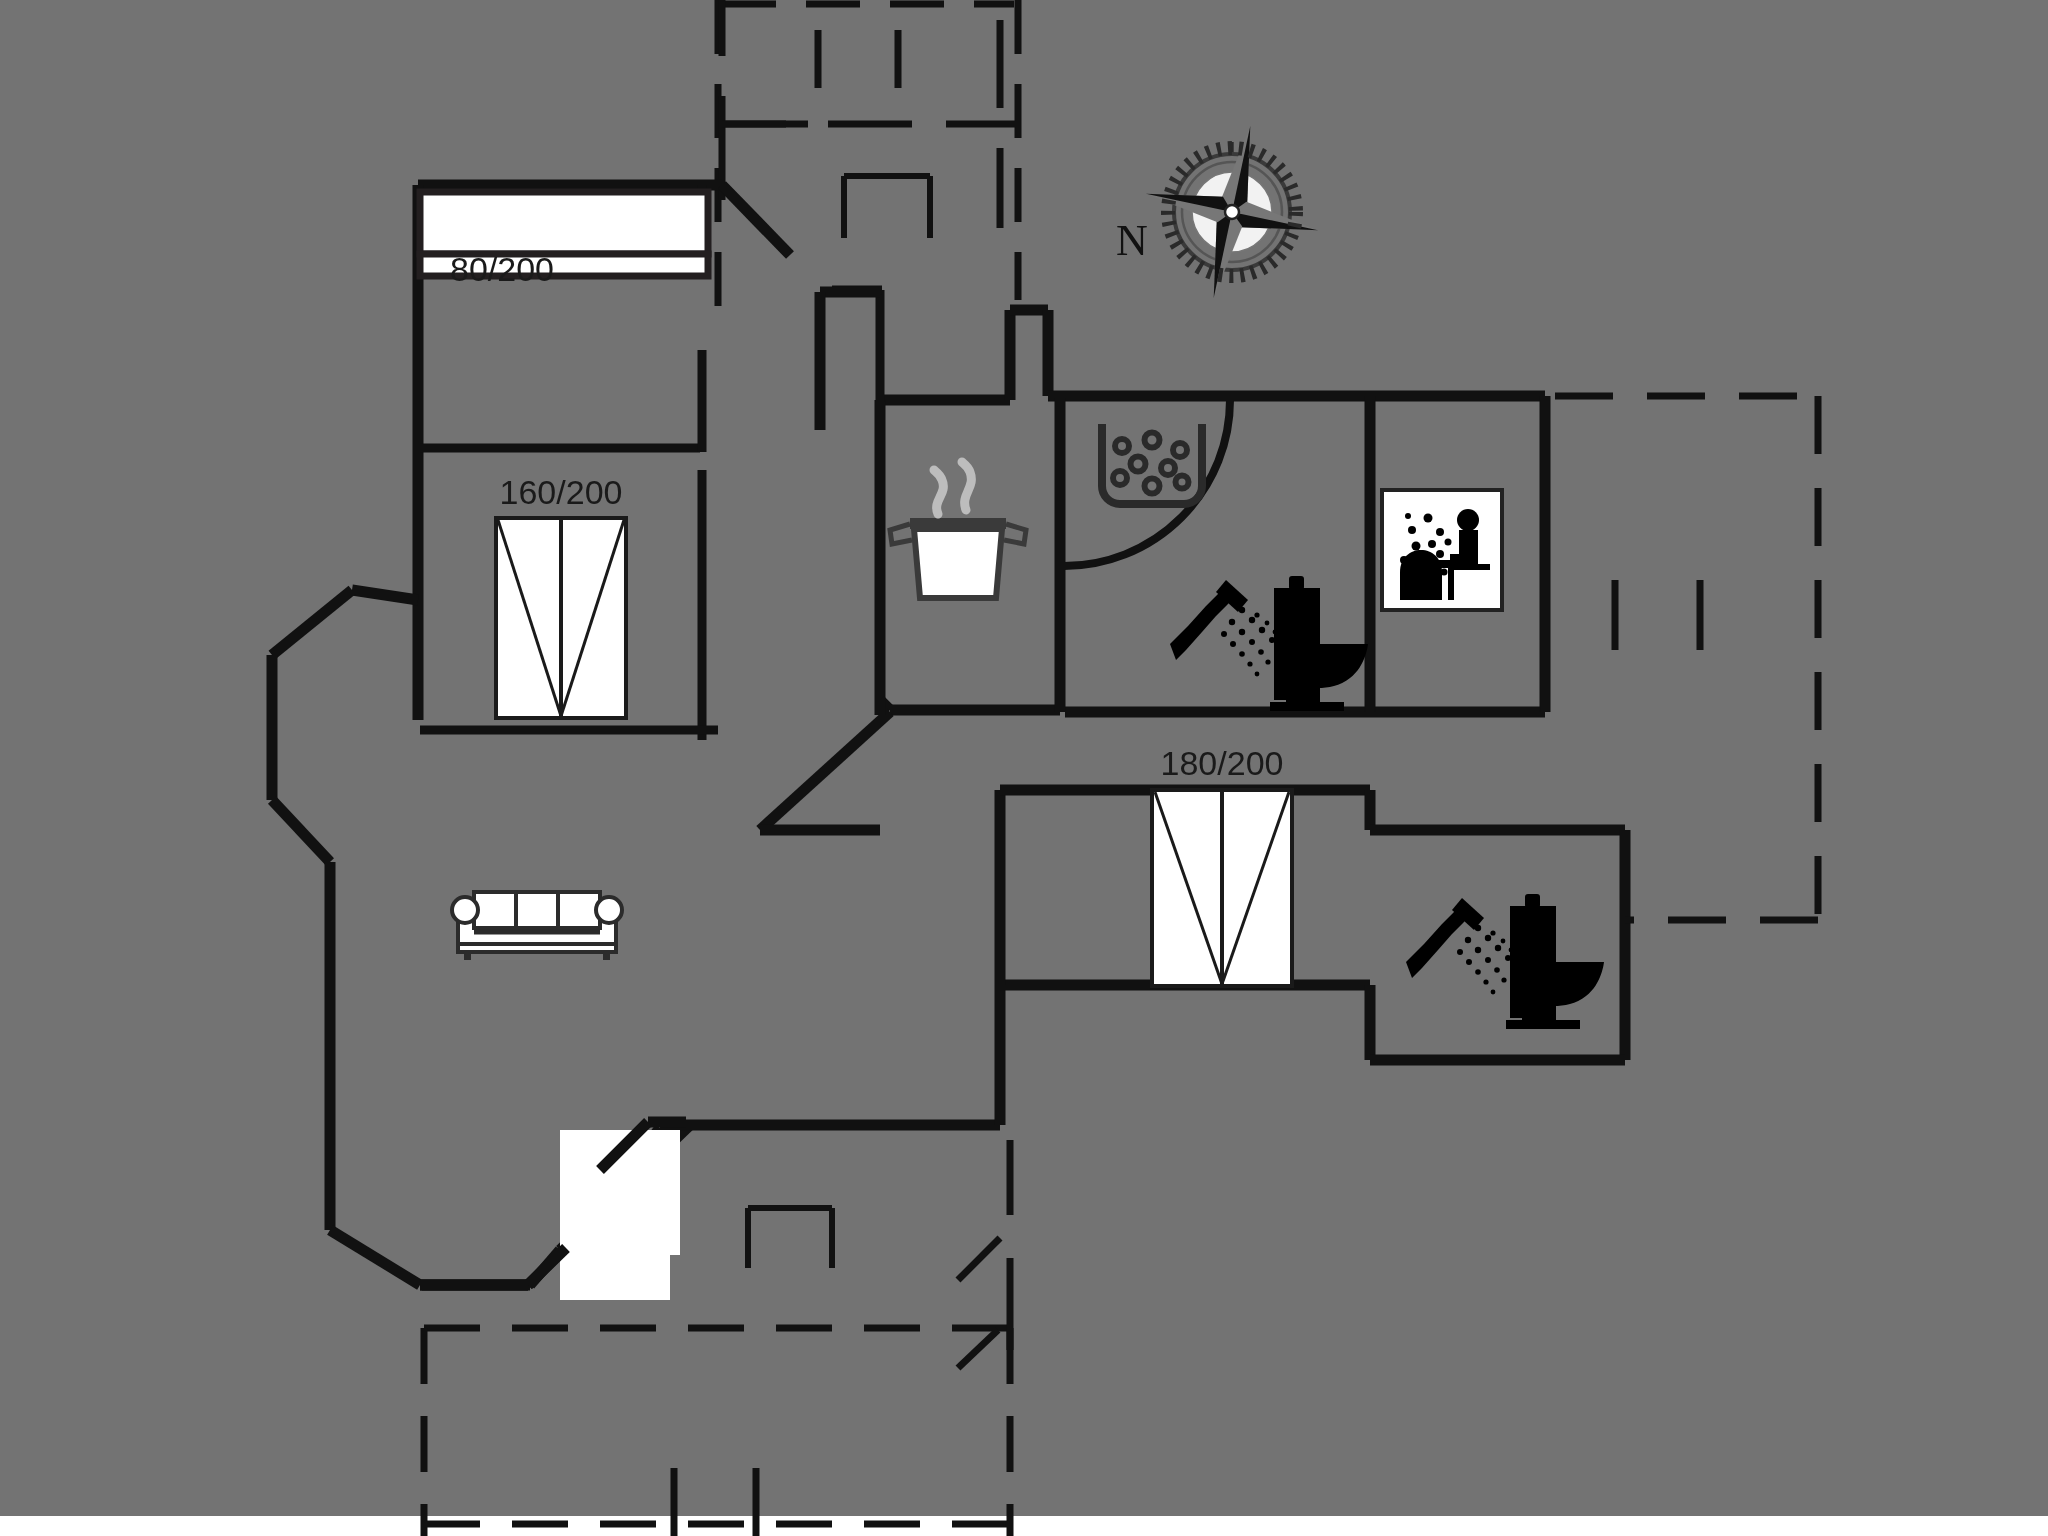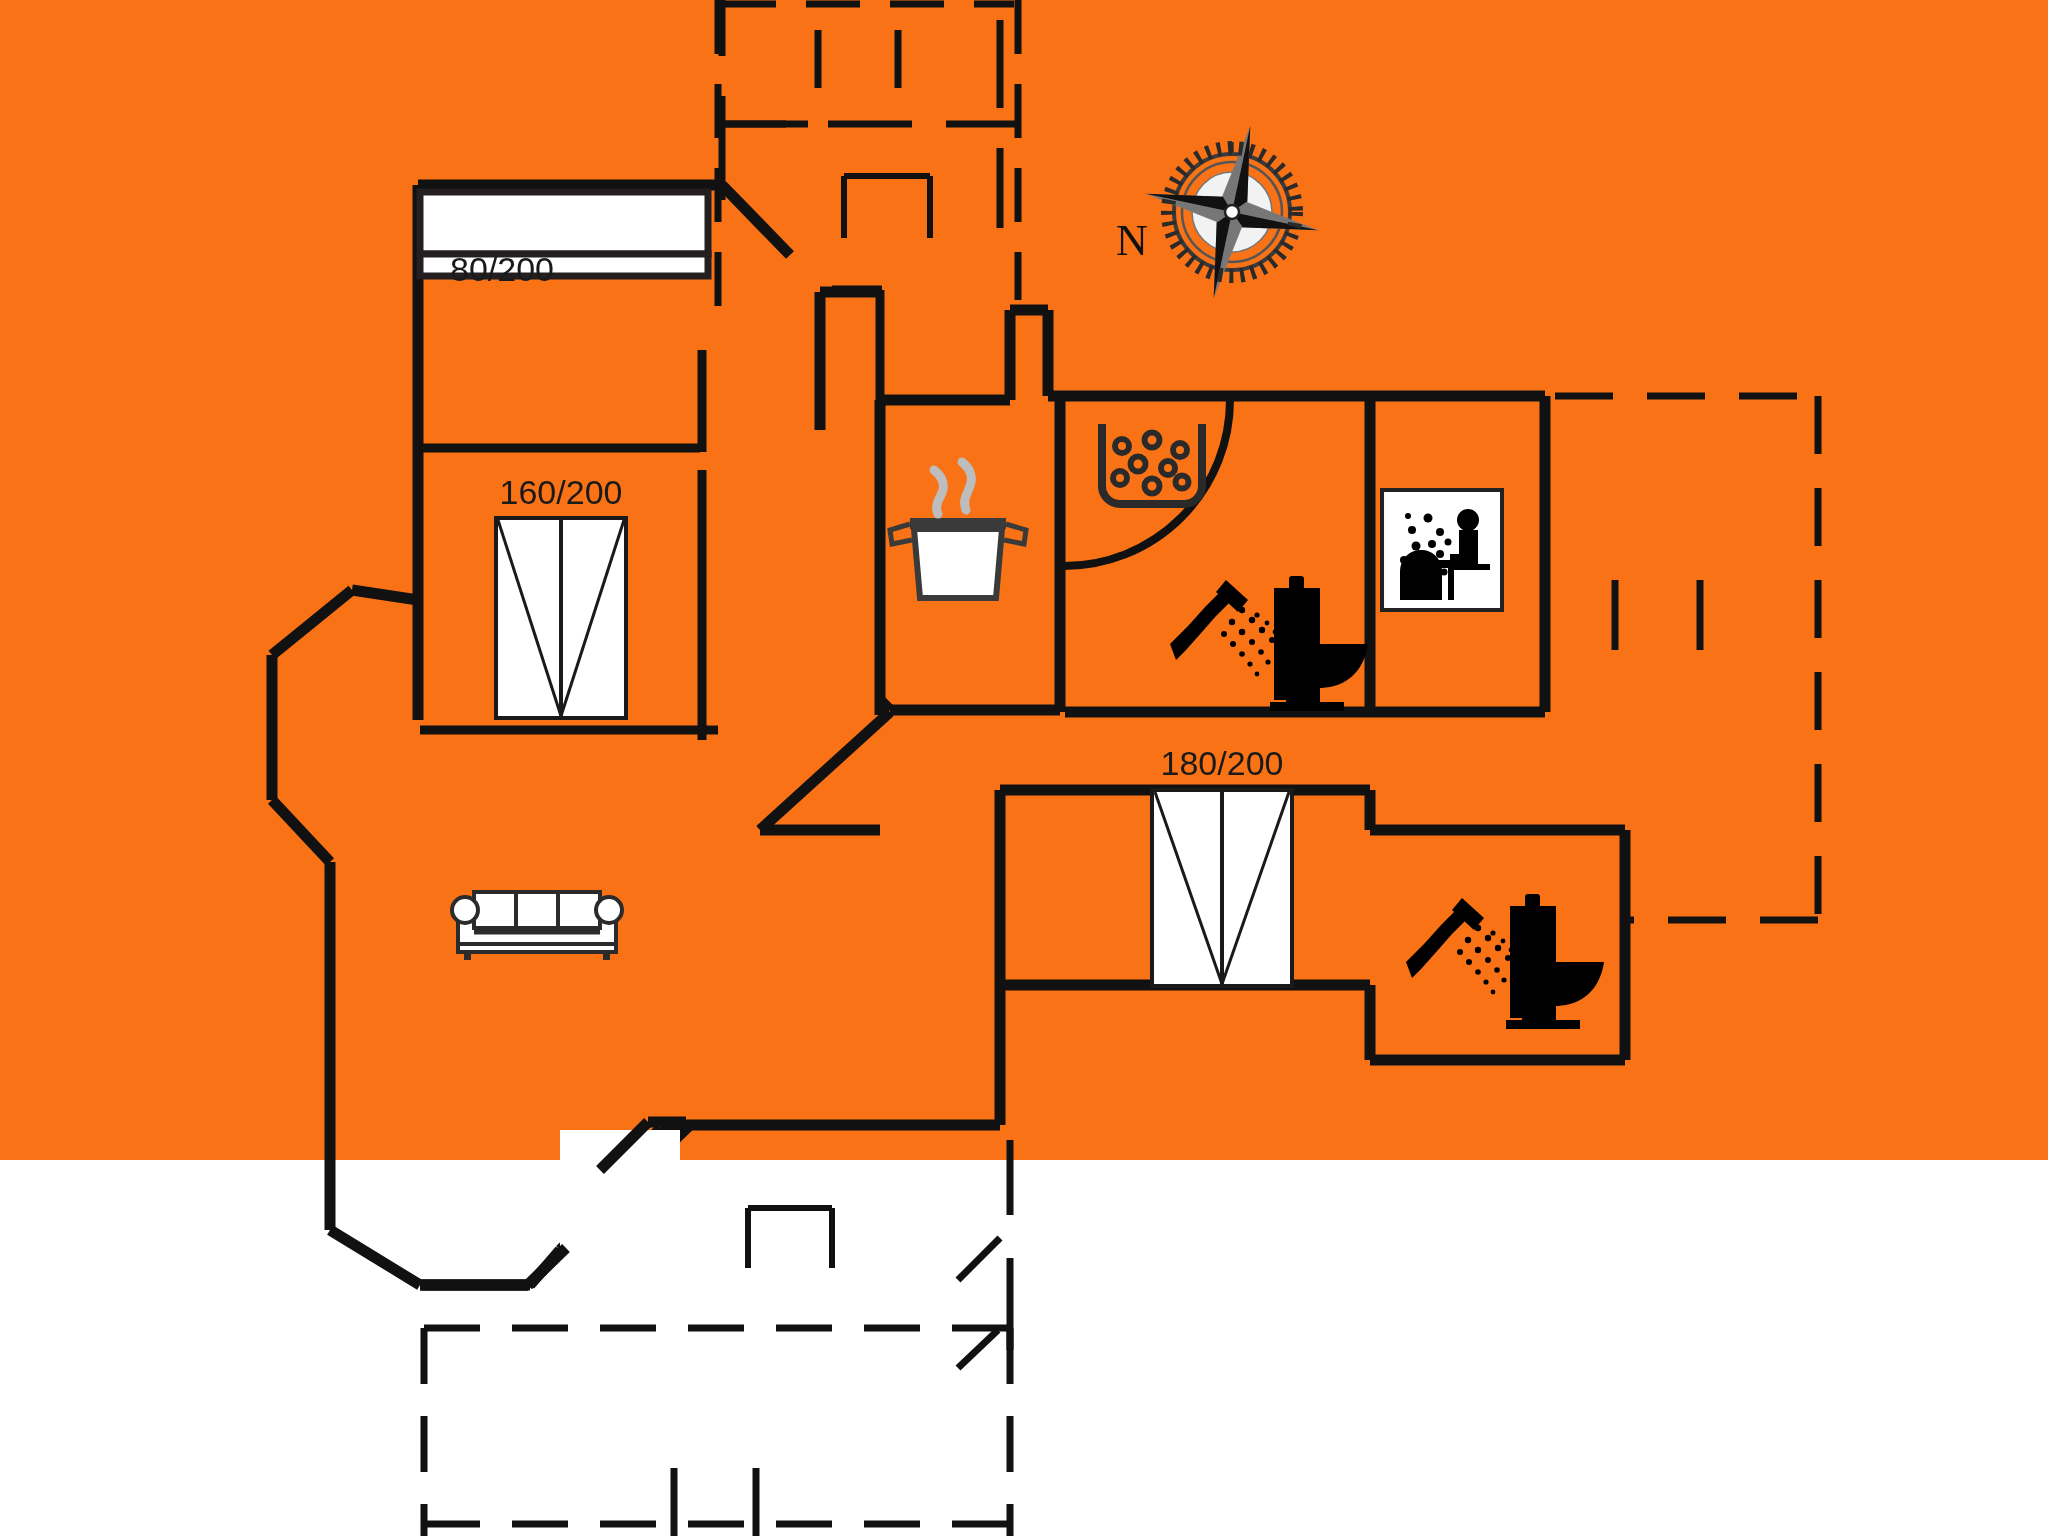--- a/index.html
+++ b/index.html
@@ -9,22 +9,22 @@
   }
   body {
     width: 2048px;
     height: 1536px;
     font-family: "Liberation Sans", sans-serif;
     overflow: hidden;
   }
   #plan-root {
     position: relative;
     width: 2048px;
-    height: 1160px;
-    background: #f97316;
+    height: 1516px;
+    background: #737373;
   }
   #floorplan-svg {
     position: absolute;
     left: 0;
     top: 0;
     width: 2048px;
     height: 1536px;
   }
   .dim-label {
     font-family: "Liberation Sans", sans-serif;

